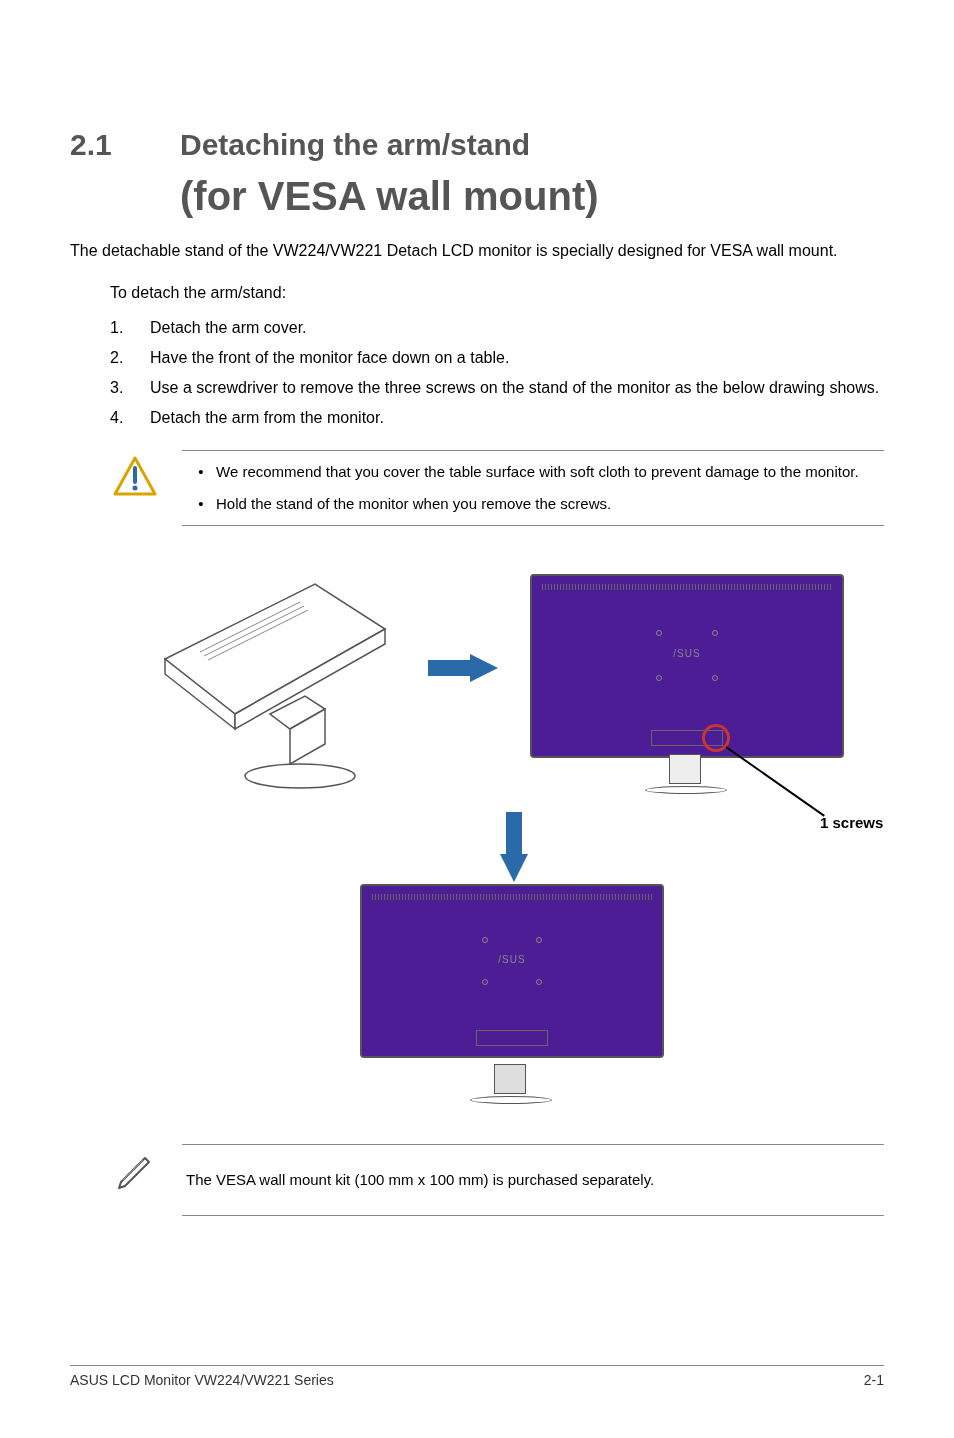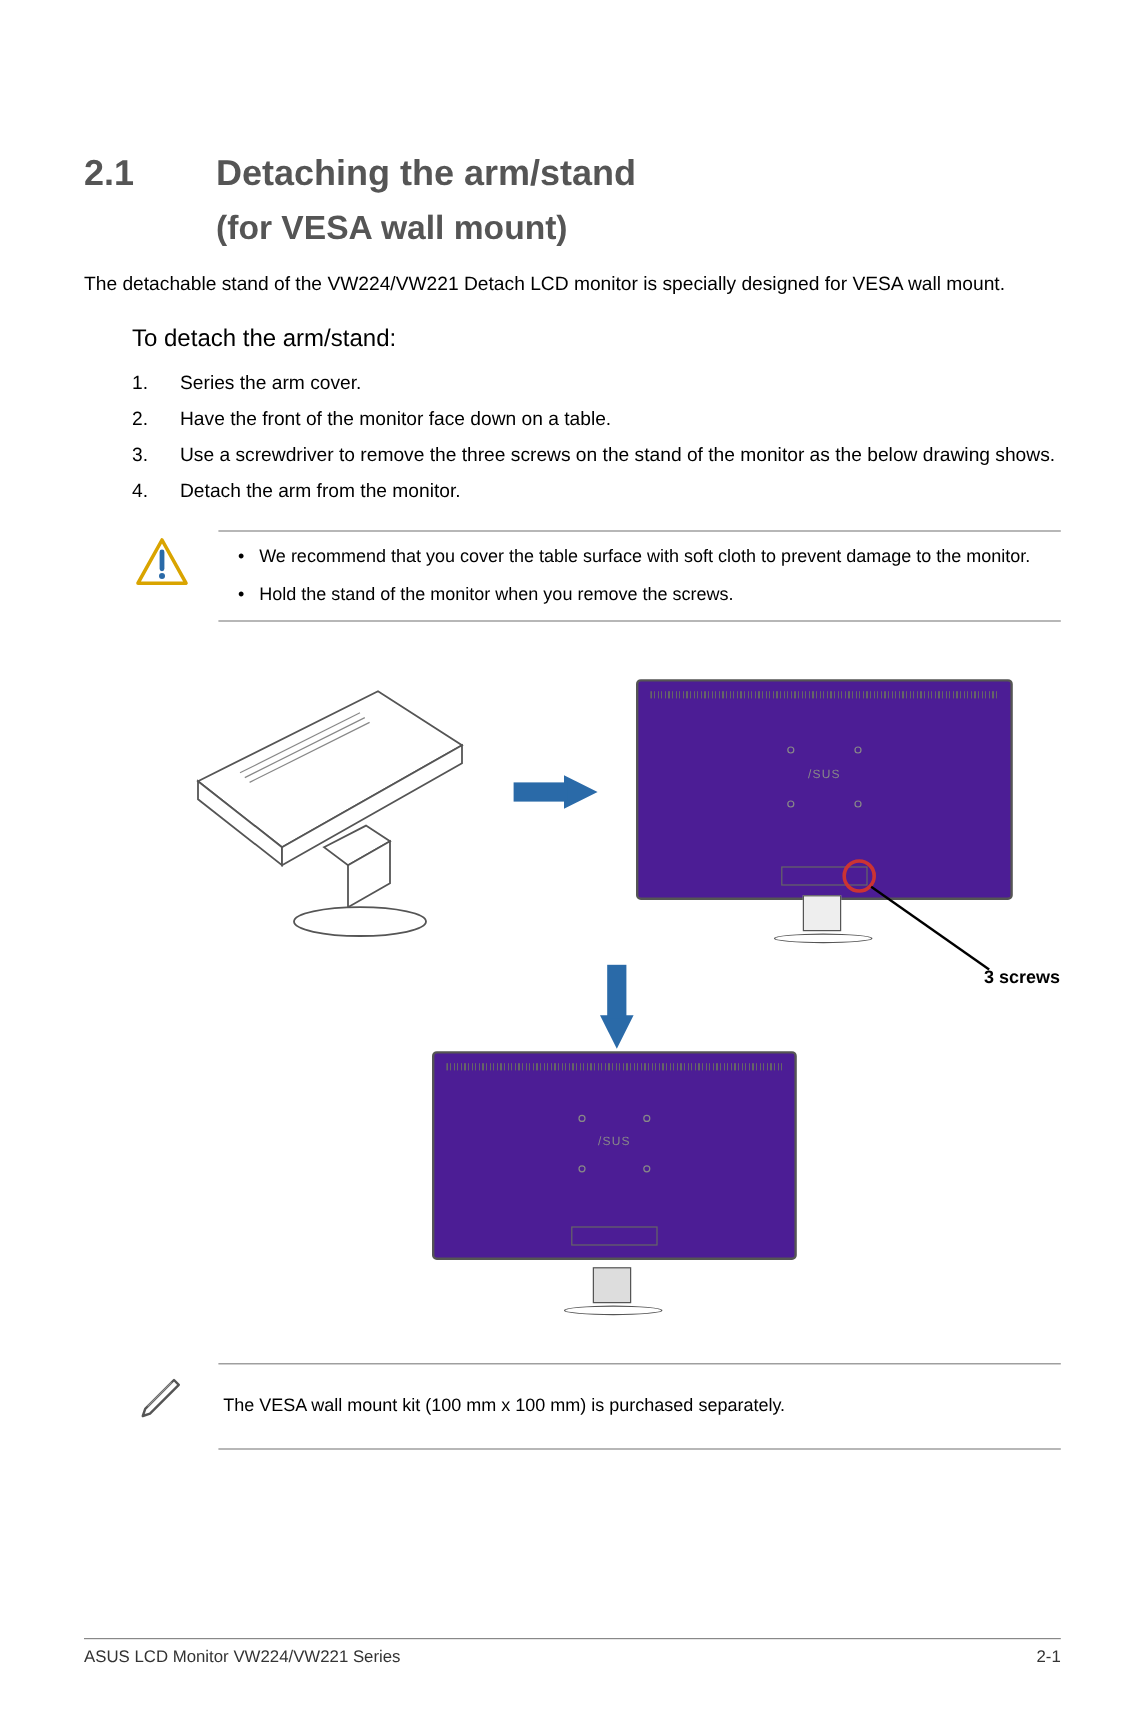--- a/index.html
+++ b/index.html
@@ -28,36 +28,36 @@
     width: 110px;
     vertical-align: top;
   }
   .heading .title-line1 {
     font-size: 30px;
     font-weight: bold;
     color: #555;
     display: inline-block;
   }
   .heading .title-line2 {
-    font-size: 28px;
+    font-size: 40px;
     font-weight: bold;
     color: #555;
     margin-left: 110px;
     margin-top: 12px;
   }
   .intro {
     font-size: 16px;
     line-height: 1.45;
     margin-top: 16px;
     text-align: justify;
   }
   .sub {
     margin-left: 40px;
     margin-top: 22px;
-    font-size: 20px;
+    font-size: 16px;
   }
   ol.steps {
     margin-left: 40px;
     padding-left: 0;
     list-style: none;
     margin-top: 14px;
   }
   ol.steps li {
     font-size: 16px;
     line-height: 1.5;
@@ -171,21 +171,21 @@
     <div class="title-line2">(for VESA wall mount)</div>
   </div>
 
   <div class="intro">The detachable stand of the VW224/VW221 Detach LCD monitor is specially designed for VESA wall mount.</div>
 
   <div class="sub">To detach the arm/stand:</div>
 
   <ol class="steps">
     <li>
         <span class="n">1.</span>
-        <span>Series the arm cover.</span>
+        <span>Detach the arm cover.</span>
       </li>
     <li>
         <span class="n">2.</span>
         <span>Have the front of the monitor face down on a table.</span>
       </li>
     <li>
         <span class="n">3.</span>
         <span>Use a screwdriver to remove the three screws on the stand of the monitor as the below drawing shows.</span>
       </li>
     <li>
@@ -248,21 +248,21 @@
       <div class="panel"></div>
     </div>
     <div class="stand" style="left:555px; top:200px;">
       <div class="neck"></div>
       <div class="base"></div>
     </div>
 
     <div class="circle-mark" style="left:572px; top:170px;"></div>
 
     <div class="callout-line" style="left:596px; top:192px; width:120px; transform:rotate(35deg);"></div>
-    <div class="callout-label" style="left:690px; top:260px;">3 screws</div>
+    <div class="callout-label" style="left:690px; top:260px;">1 screws</div>
 
     <div class="arrow-down" style="left:370px; top:300px;"></div>
 
     <div class="mon" style="left:230px; top:330px; width:300px; height:170px;">
       <div class="vents"></div>
       <div class="logo">/SUS</div>
       <div class="holes" style="left:40%; top:30%;"></div>
       <div class="holes" style="left:58%; top:30%;"></div>
       <div class="holes" style="left:40%; top:55%;"></div>
       <div class="holes" style="left:58%; top:55%;"></div>

